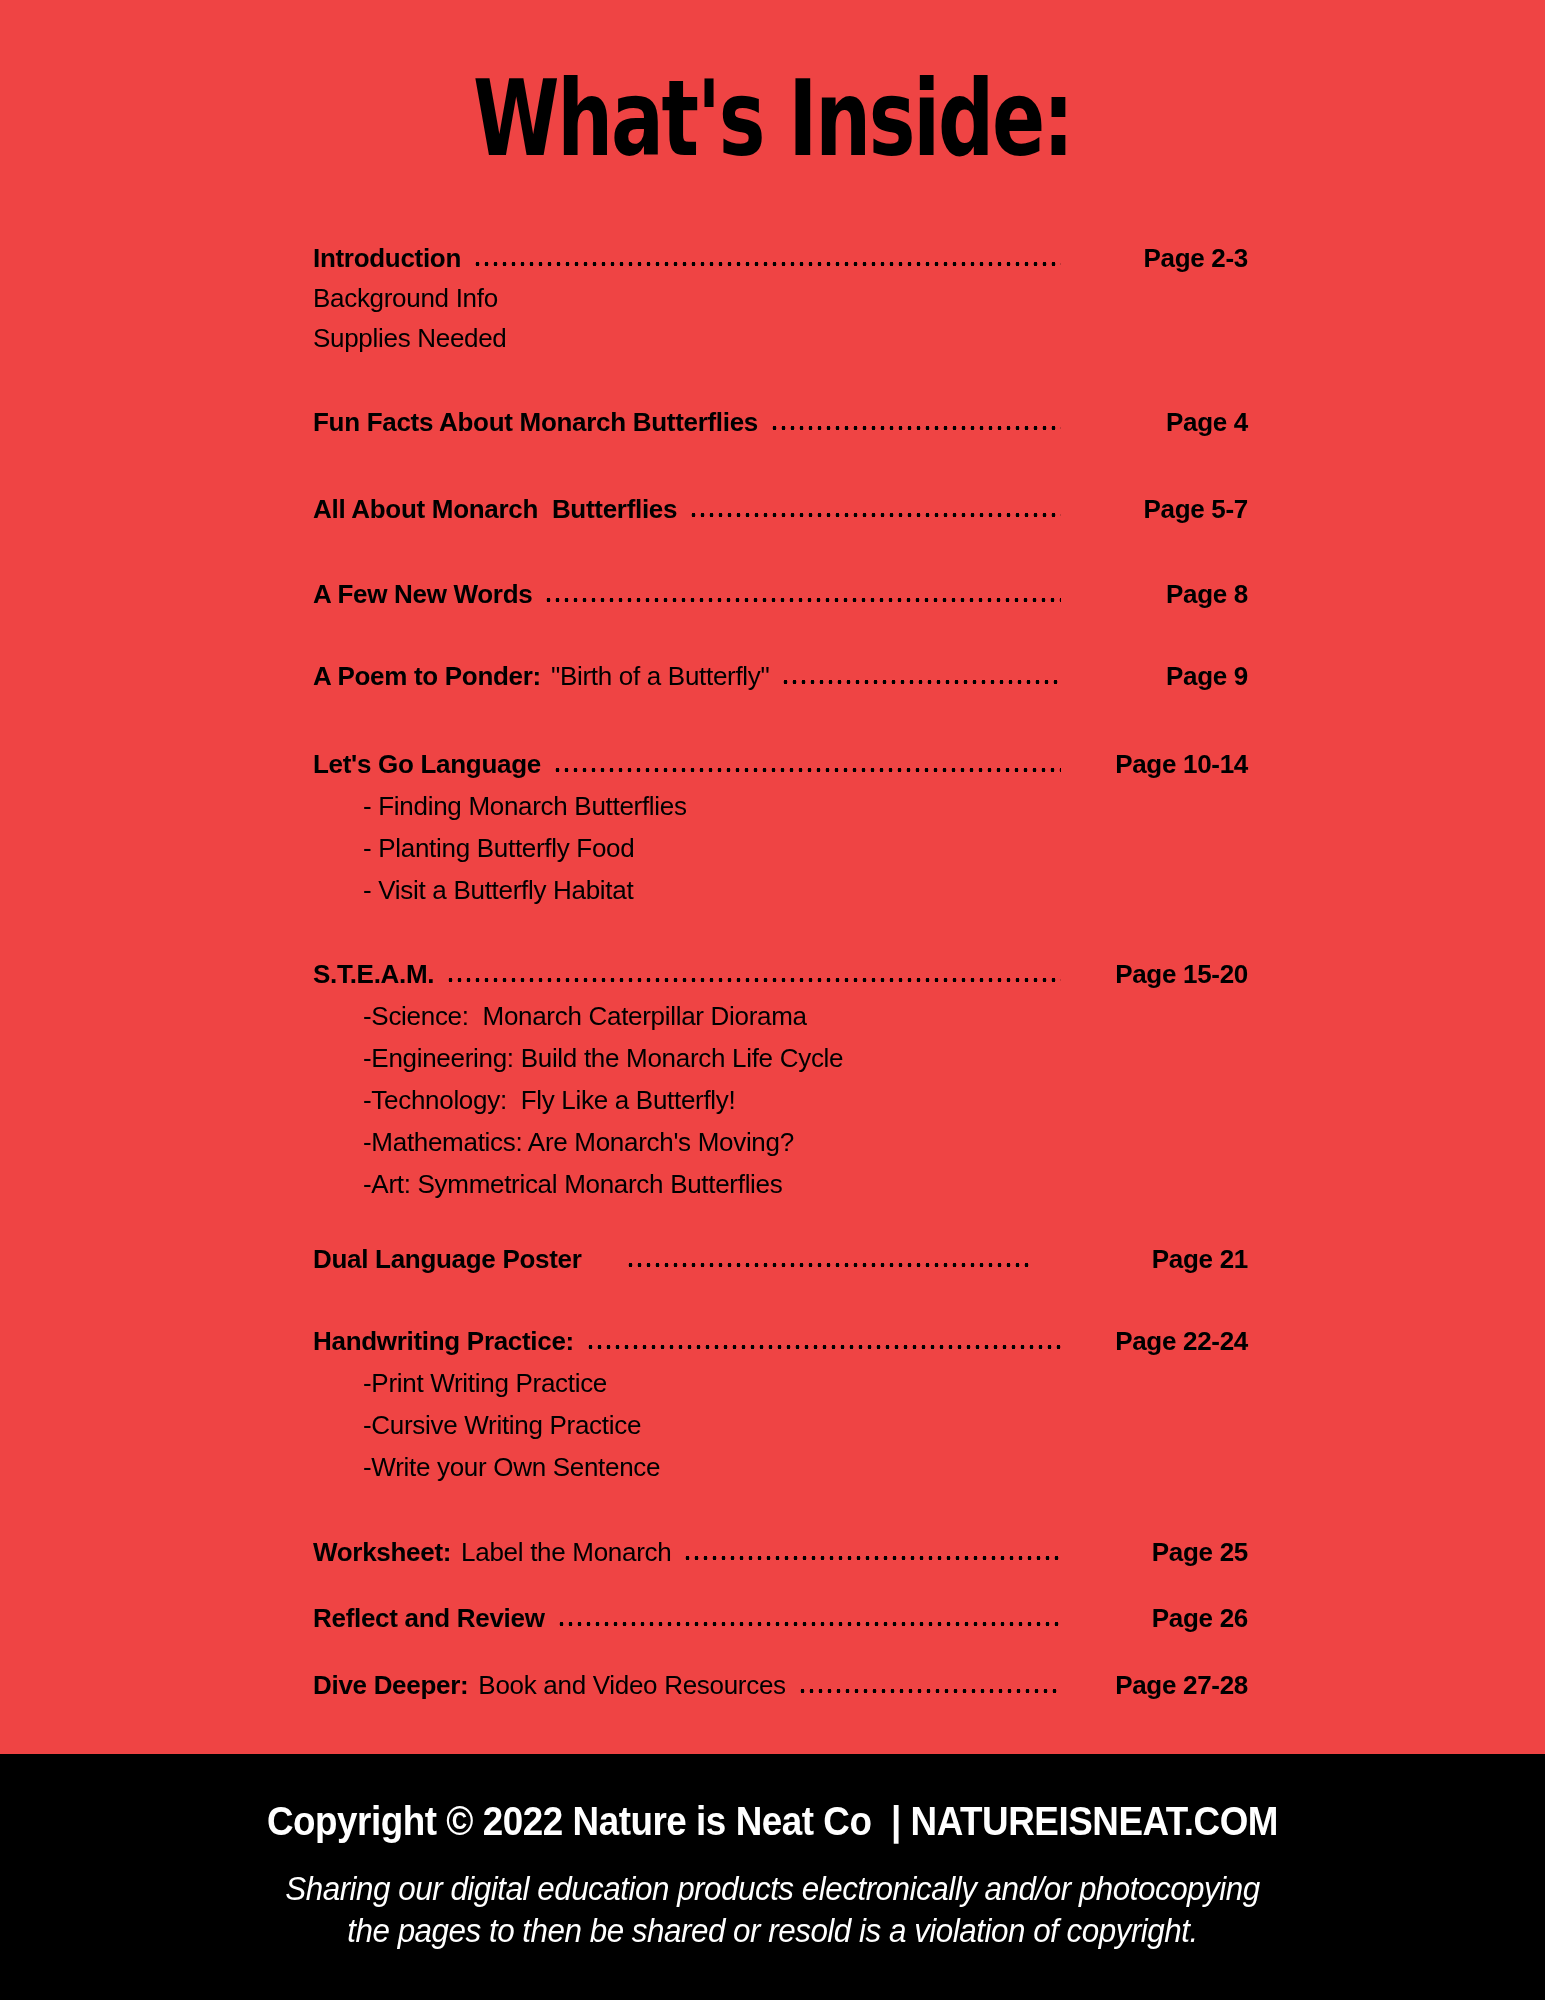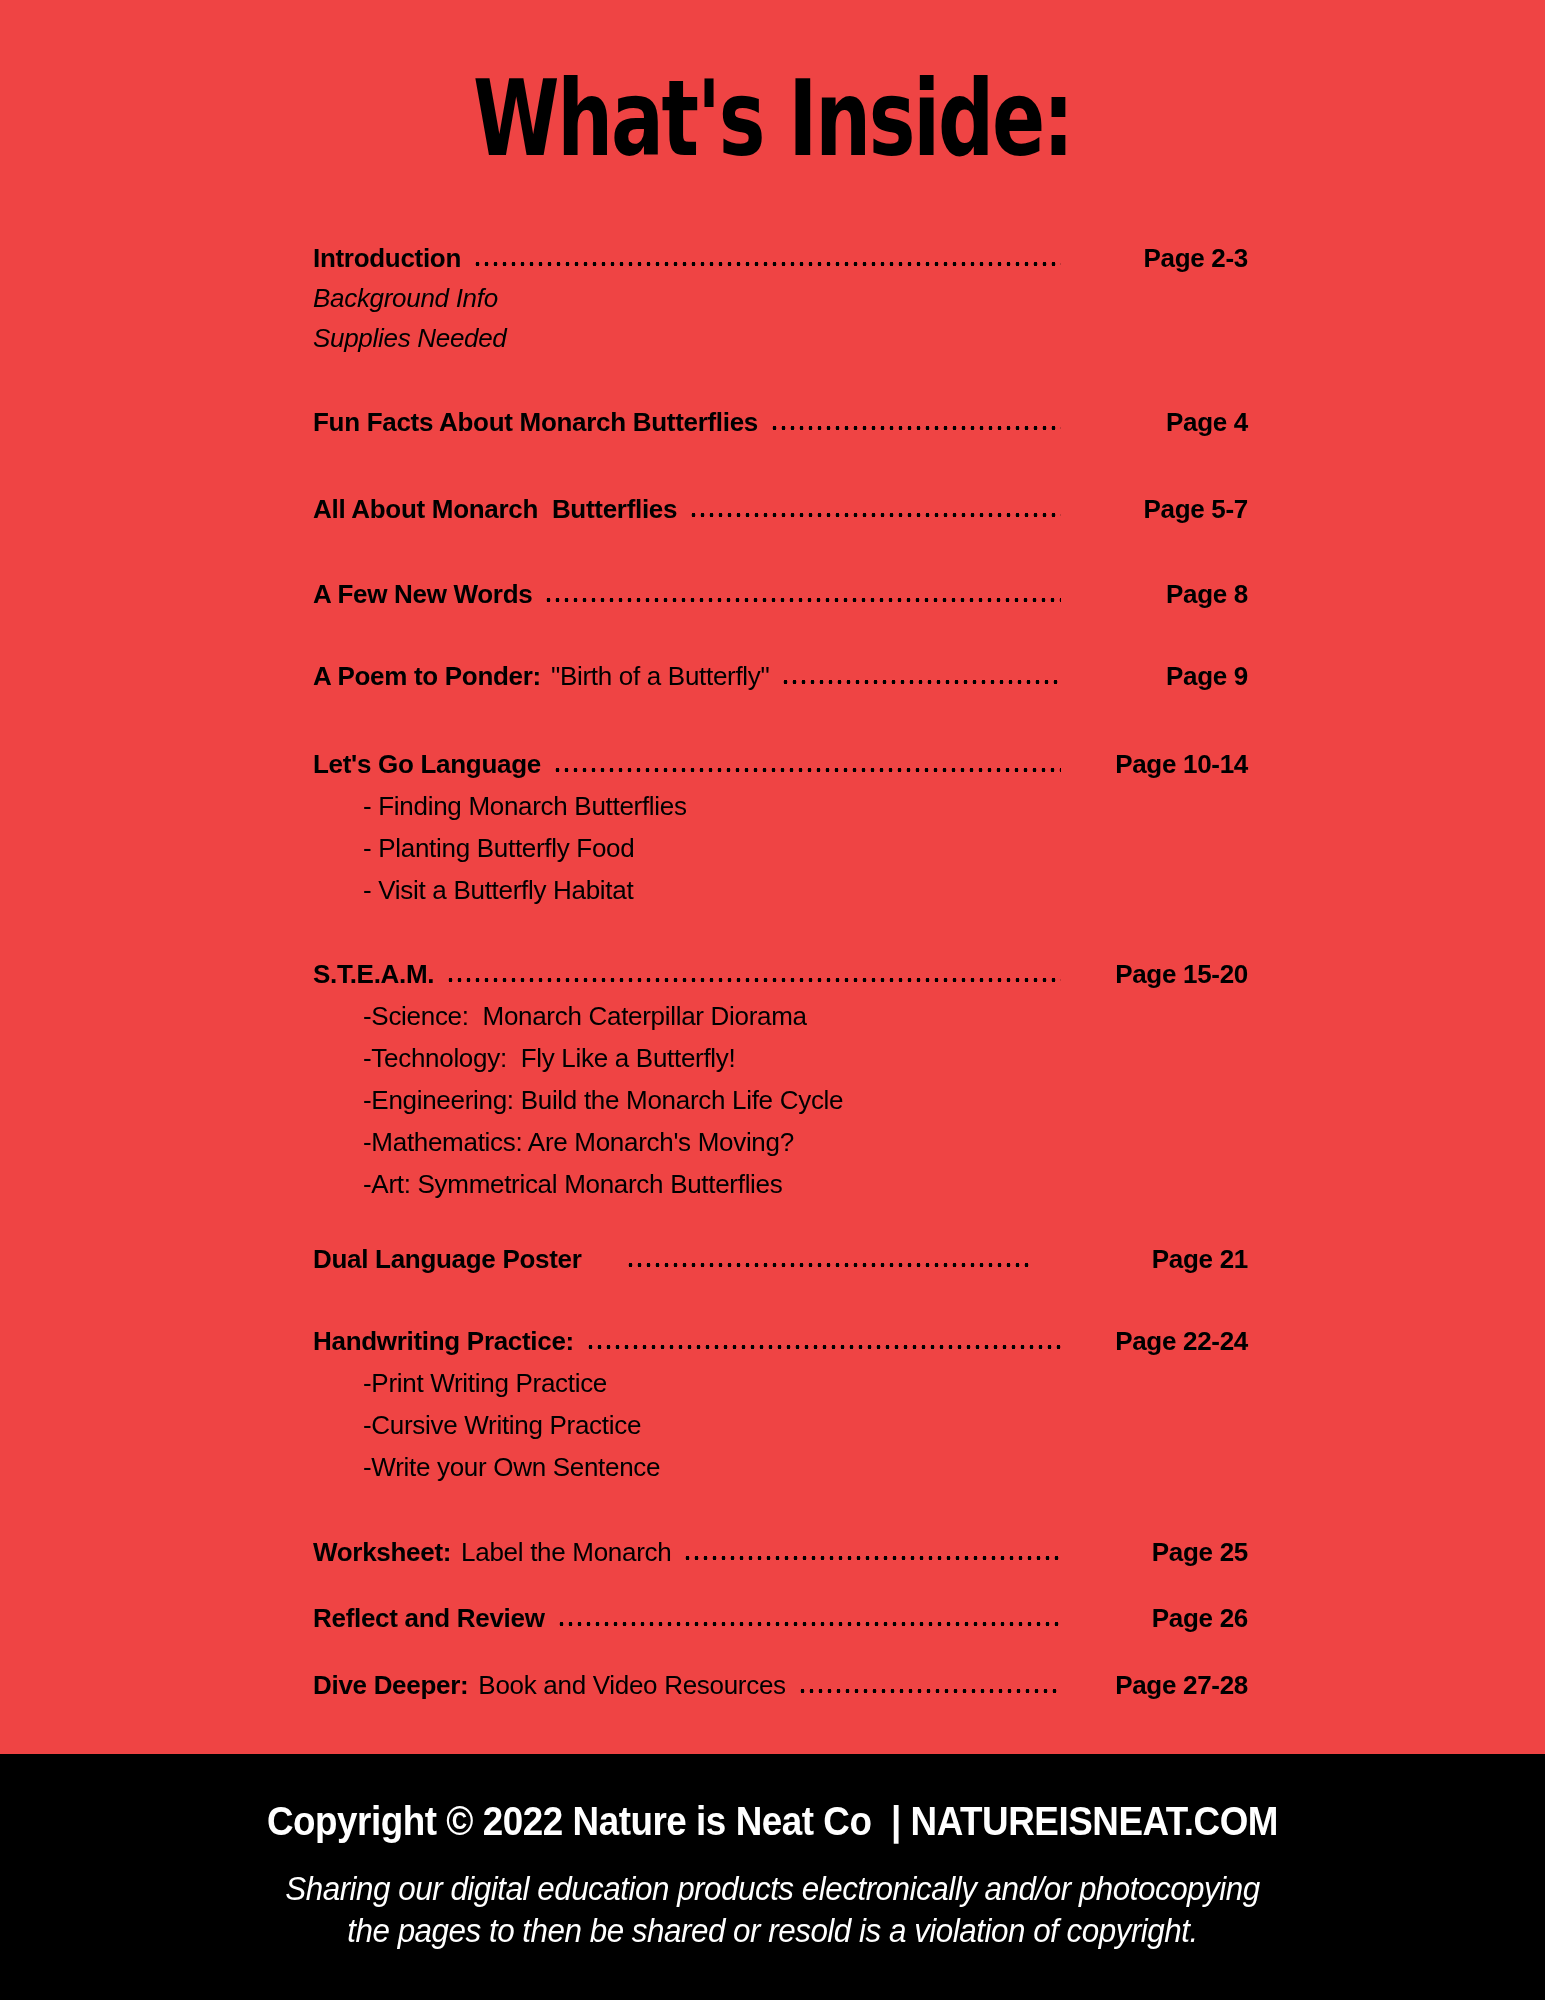--- a/index.html
+++ b/index.html
@@ -55,21 +55,21 @@
     background-repeat: repeat-x;
     background-position: left 23px;
   }
   .pageno {
     flex: 0 0 175px;
     width: 175px;
     font-weight: bold;
     text-align: right;
   }
   .sub { padding-left: 50px; font-weight: normal; }
-  .plain-sub { padding-left: 0; font-style: italic; }
+  .plain-sub { padding-left: 0; }
 
   .g44 { margin-top: 44px; } .g47 { margin-top: 47px; } .g45 { margin-top: 45px; }
   .g42 { margin-top: 42px; } .g48 { margin-top: 48px; } .g35 { margin-top: 35px; gap: 32px; }
   .g26 { margin-top: 26px; } .g27 { margin-top: 27px; } .g2 { margin-top: 2px; }
 
   
   .footer {
     position: absolute;
     top: 1754px; left: 0; right: 0; bottom: 0;
     background: #000000;
@@ -159,24 +159,24 @@
 
     <div class="toc-row g44">
       <span class="t-bold">S.T.E.A.M.</span>
       <span class="leader"></span>
       <span class="pageno">Page 15-20</span>
     </div>
     <div class="toc-row sub g2">
       <span>-Science:  Monarch Caterpillar Diorama</span>
     </div>
     <div class="toc-row sub g2">
+      <span>-Engineering: Build the Monarch Life Cycle</span>
+    </div>
+    <div class="toc-row sub g2">
       <span>-Technology:  Fly Like a Butterfly!</span>
-    </div>
-    <div class="toc-row sub g2">
-      <span>-Engineering: Build the Monarch Life Cycle</span>
     </div>
     <div class="toc-row sub g2">
       <span>-Mathematics: Are Monarch's Moving?</span>
     </div>
     <div class="toc-row sub g2">
       <span>-Art: Symmetrical Monarch Butterflies</span>
     </div>
 
     <div class="toc-row g35">
       <span class="t-bold">Dual Language Poster</span>

